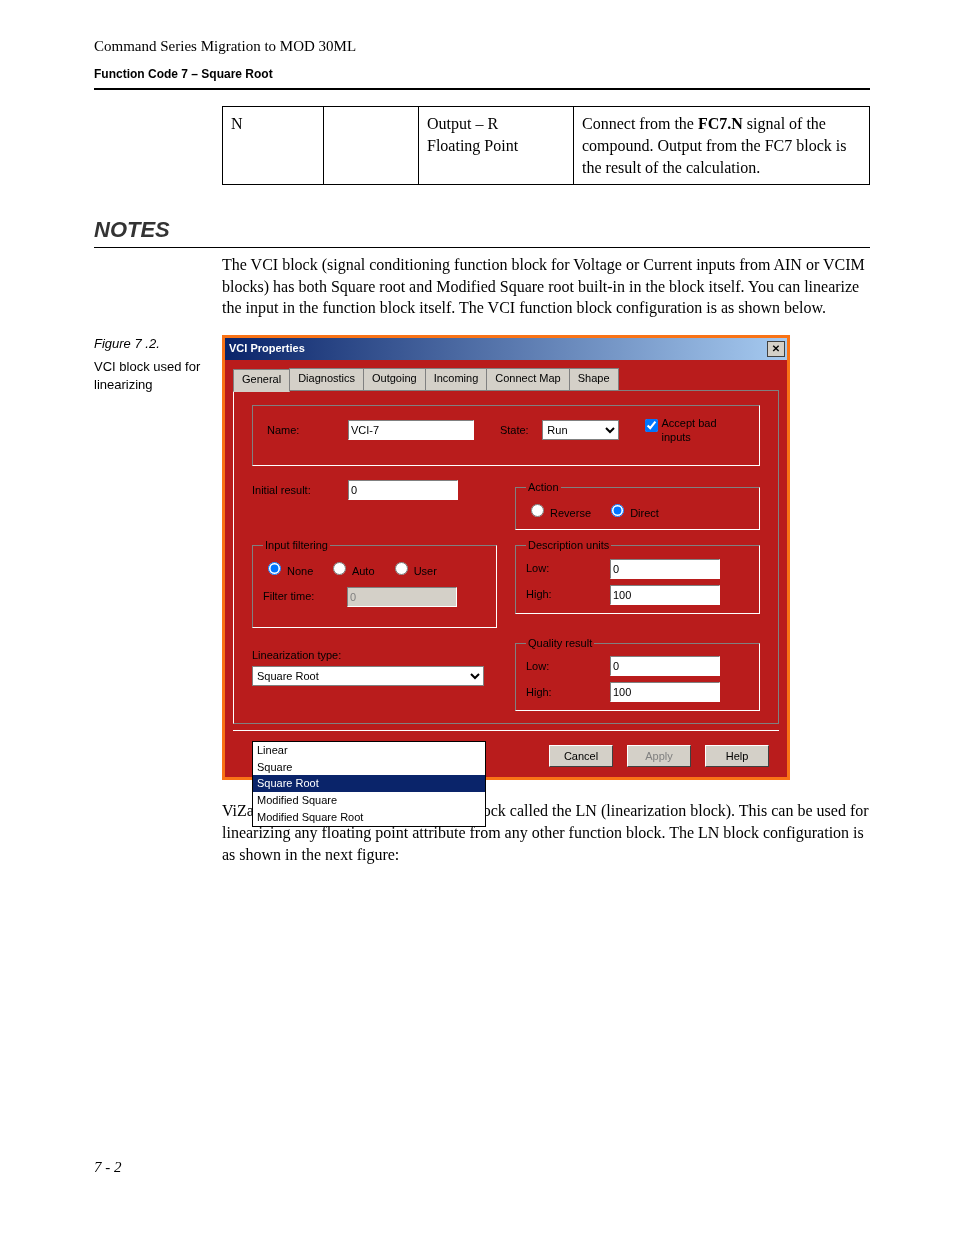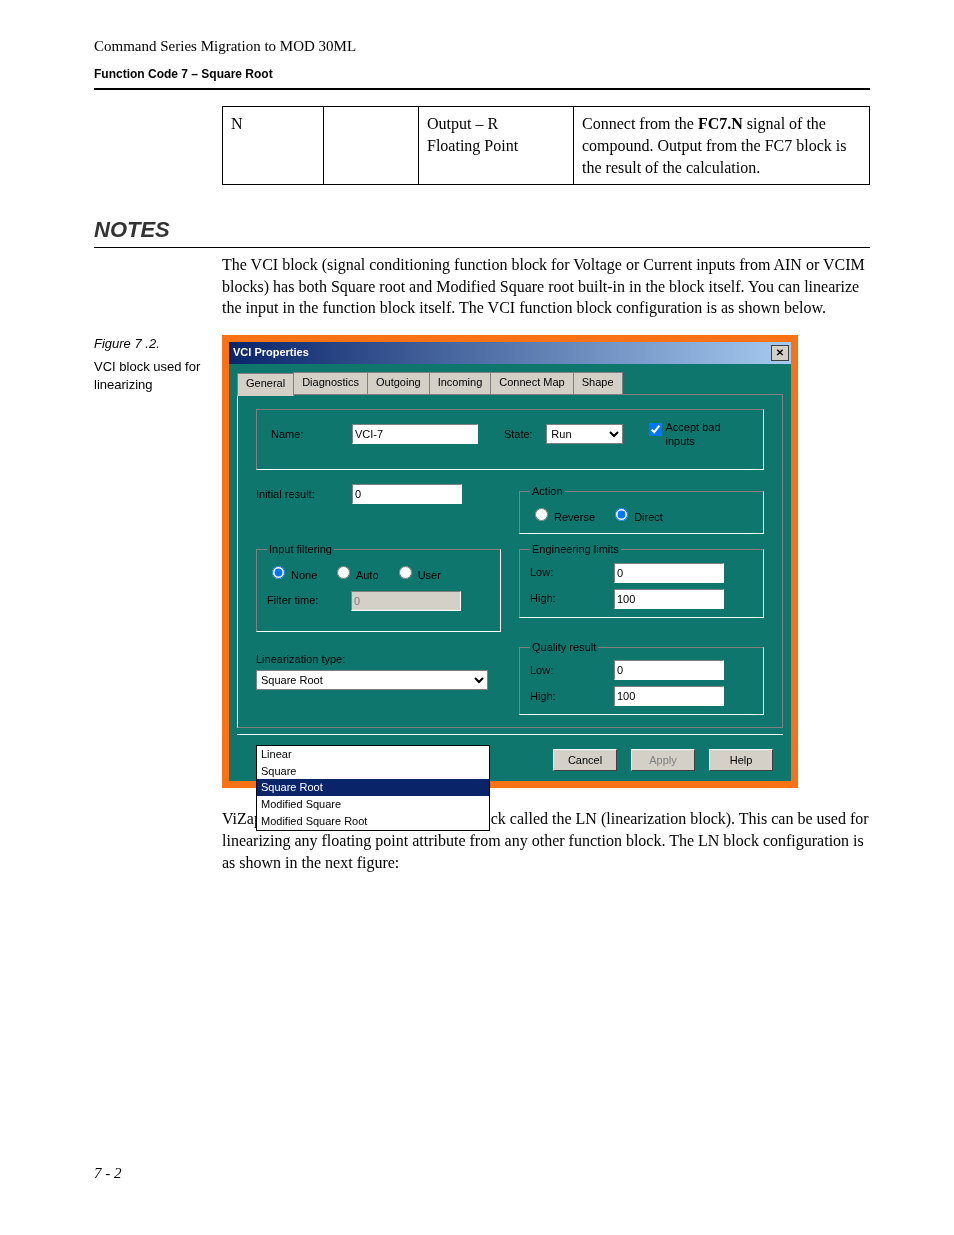--- a/index.html
+++ b/index.html
@@ -10,21 +10,21 @@
   .hr{border:none;border-top:2px solid #000;margin:4px 0 16px 0;}
   .two-col{margin-left:128px;}
   table.border-table{border-collapse:collapse;width:100%;}
   table.border-table td{border:1px solid #000;padding:6px 8px;vertical-align:top;font-size:16px;}
   .notes-head{font-family:Arial,Helvetica,sans-serif;font-style:italic;font-weight:bold;font-size:22px;color:#333;margin:30px 0 6px 0;border-bottom:1px solid #000;padding-bottom:2px;}
   .body-para{margin:6px 0 16px 128px;font-size:16px;}
   .fig-row{display:flex;align-items:flex-start;}
   .fig-meta{width:128px;font-family:Arial,Helvetica,sans-serif;font-size:13px;color:#000;}
   .fig-meta .fig-num{font-style:italic;margin-bottom:6px;}
   
-  .dialog{width:562px;background:#0f766e;border:7px solid #f97316;font-family:Tahoma,Arial,sans-serif;font-size:11px;color:#000;position:relative;}
+  .dialog{width:562px;background:#b91c1c;border:3px solid #f97316;font-family:Tahoma,Arial,sans-serif;font-size:11px;color:#000;position:relative;}
   .titlebar{height:18px;background:linear-gradient(to right,#0a246a,#a6caf0);color:#fff;font-weight:bold;font-size:11px;padding:2px 2px 2px 4px;display:flex;align-items:center;justify-content:space-between;}
   .close-btn{width:16px;height:14px;background:#d4d0c8;border:1px solid #404040;display:flex;align-items:center;justify-content:center;font-family:Arial;font-size:10px;color:#000;font-weight:bold;}
   .tab-area{padding:8px 8px 4px 8px;}
   .tab-strip{display:flex;border-bottom:1px solid #808080;}
   .tab{padding:2px 8px;border:1px solid #808080;border-bottom:none;background:#d4d0c8;margin-right:-1px;font-size:11px;position:relative;}
   .tab.active{background:#d4d0c8;border-bottom:1px solid #d4d0c8;margin-bottom:-1px;padding-bottom:4px;position:relative;top:1px;}
   .tab-panel{border:1px solid #fff;border-top:none;border-right-color:#808080;border-bottom-color:#808080;padding:14px 18px 4px 18px;}
   .inner-box{border:1px solid #808080;border-right-color:#fff;border-bottom-color:#fff;padding:10px 14px;margin-bottom:14px;}
   .row{display:flex;align-items:center;margin-bottom:10px;}
   label.lab{width:84px;}
@@ -36,21 +36,21 @@
   .radio-row label{margin-right:12px;}
   .chk-row{display:flex;align-items:flex-start;}
   .two-halves{display:flex;gap:18px;align-items:flex-start;margin-bottom:8px;}
   .half{flex:1;}
   .wbutton{width:64px;height:22px;border:1px solid #404040;background:#d4d0c8;font-family:Tahoma,Arial;font-size:11px;cursor:pointer;border-top-color:#fff;border-left-color:#fff;margin-top:8px;}
   .btn-row{display:flex;justify-content:flex-end;gap:14px;padding:6px 10px 6px 0;border-top:1px solid #fff;margin-top:6px;}
   .dropdown-open{position:absolute;left:27px;top:403px;width:232px;border:1px solid #000;background:#fff;font-size:11px;z-index:5;}
   .dd-opt{padding:1px 4px;}
   .dd-opt.sel{background:#0a246a;color:#fff;}
   .lin-label{margin:12px 0 4px 0;}
-  .page-num{position:absolute;bottom:52px;left:94px;font-family:"Times New Roman";font-style:italic;font-size:15px;}
+  .page-num{position:absolute;bottom:58px;left:94px;font-family:"Times New Roman";font-style:italic;font-size:15px;}
   .hi-low{display:flex;align-items:center;margin-bottom:6px;}
   .hi-low label{width:84px;}
   .apply-disabled{color:#808080;}
 </style>
 </head>
 <body>
 
 <div class="page">
   <div class="running-head">Command Series Migration to MOD 30ML</div>
   <div class="section-sub">Function Code 7 – Square Root</div>
@@ -142,21 +142,21 @@
                   <label><input type="radio" name="fil" style=""> <span>User</span></label>
                 </div>
                 <div class="row" style="margin-bottom:12px;">
                   <label class="lab" style="width:84px;">Filter time:</label>
                   <input class="winput disabled" style="width: 104px;" disabled="" value="0">
                 </div>
               </fieldset>
             </div>
             <div class="half">
               <fieldset class="grp">
-                <legend>Engineering limits</legend>
+                <legend>Description units</legend>
                 <div class="hi-low">
                     <label>Low:</label>
                     <input class="winput" style="width: 104px;" value="0">
                   </div>
                 <div class="hi-low" style="margin-bottom:0;">
                     <label>High:</label>
                     <input class="winput" style="width: 104px;" value="100">
                   </div>
               </fieldset>
             </div>

